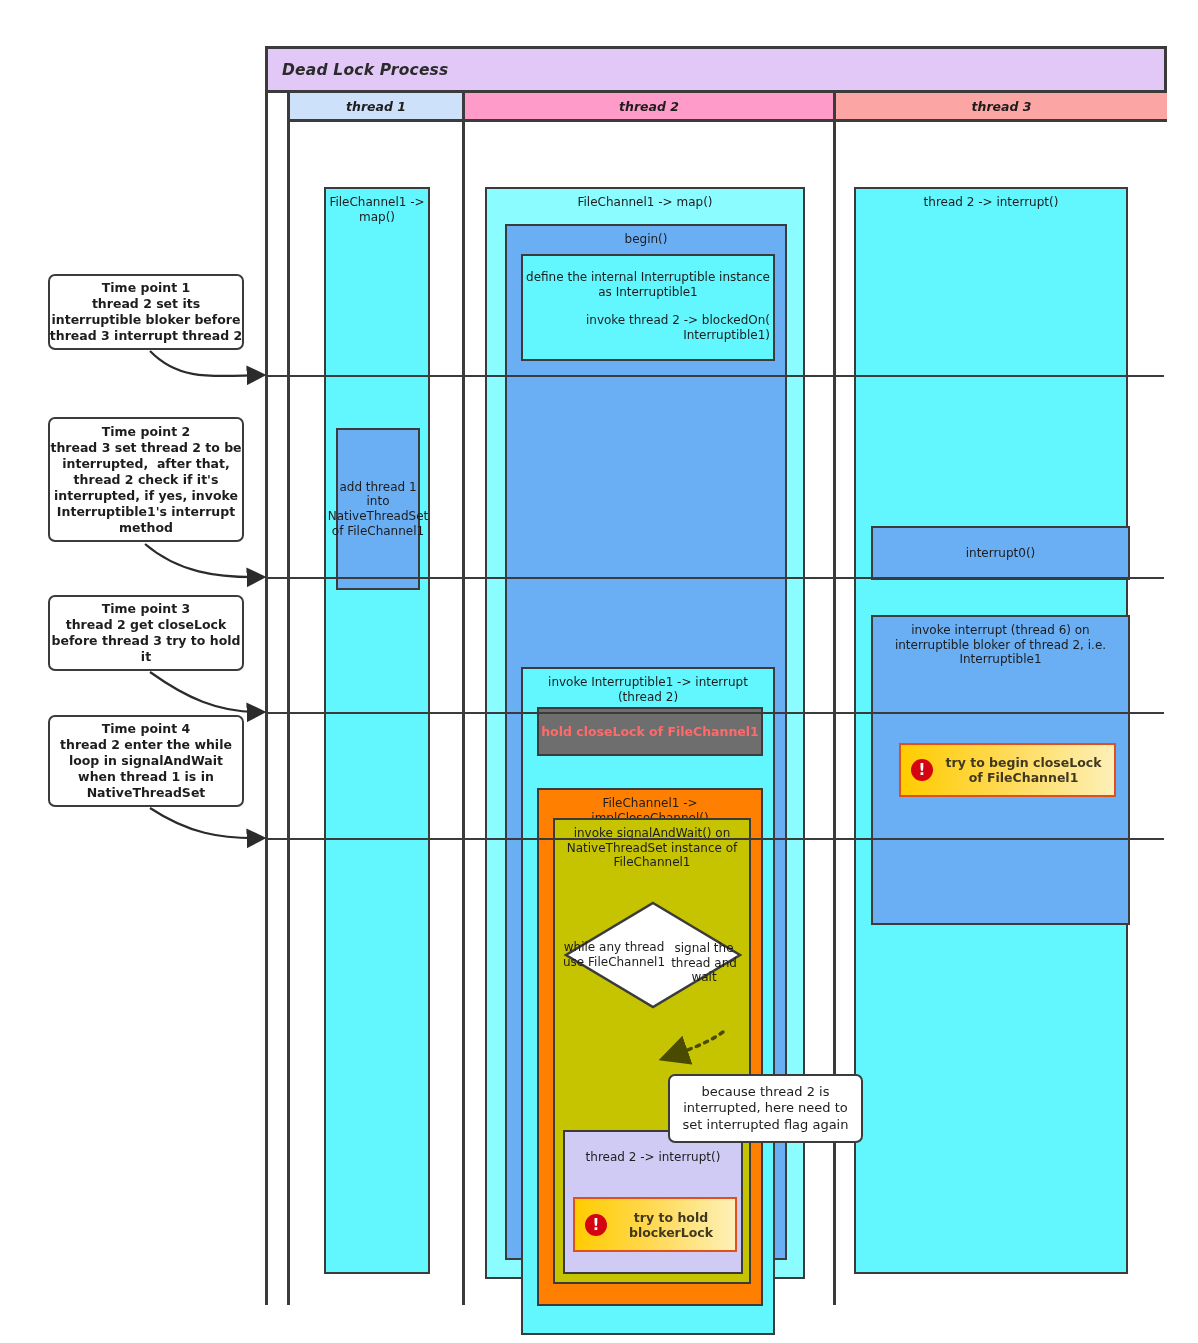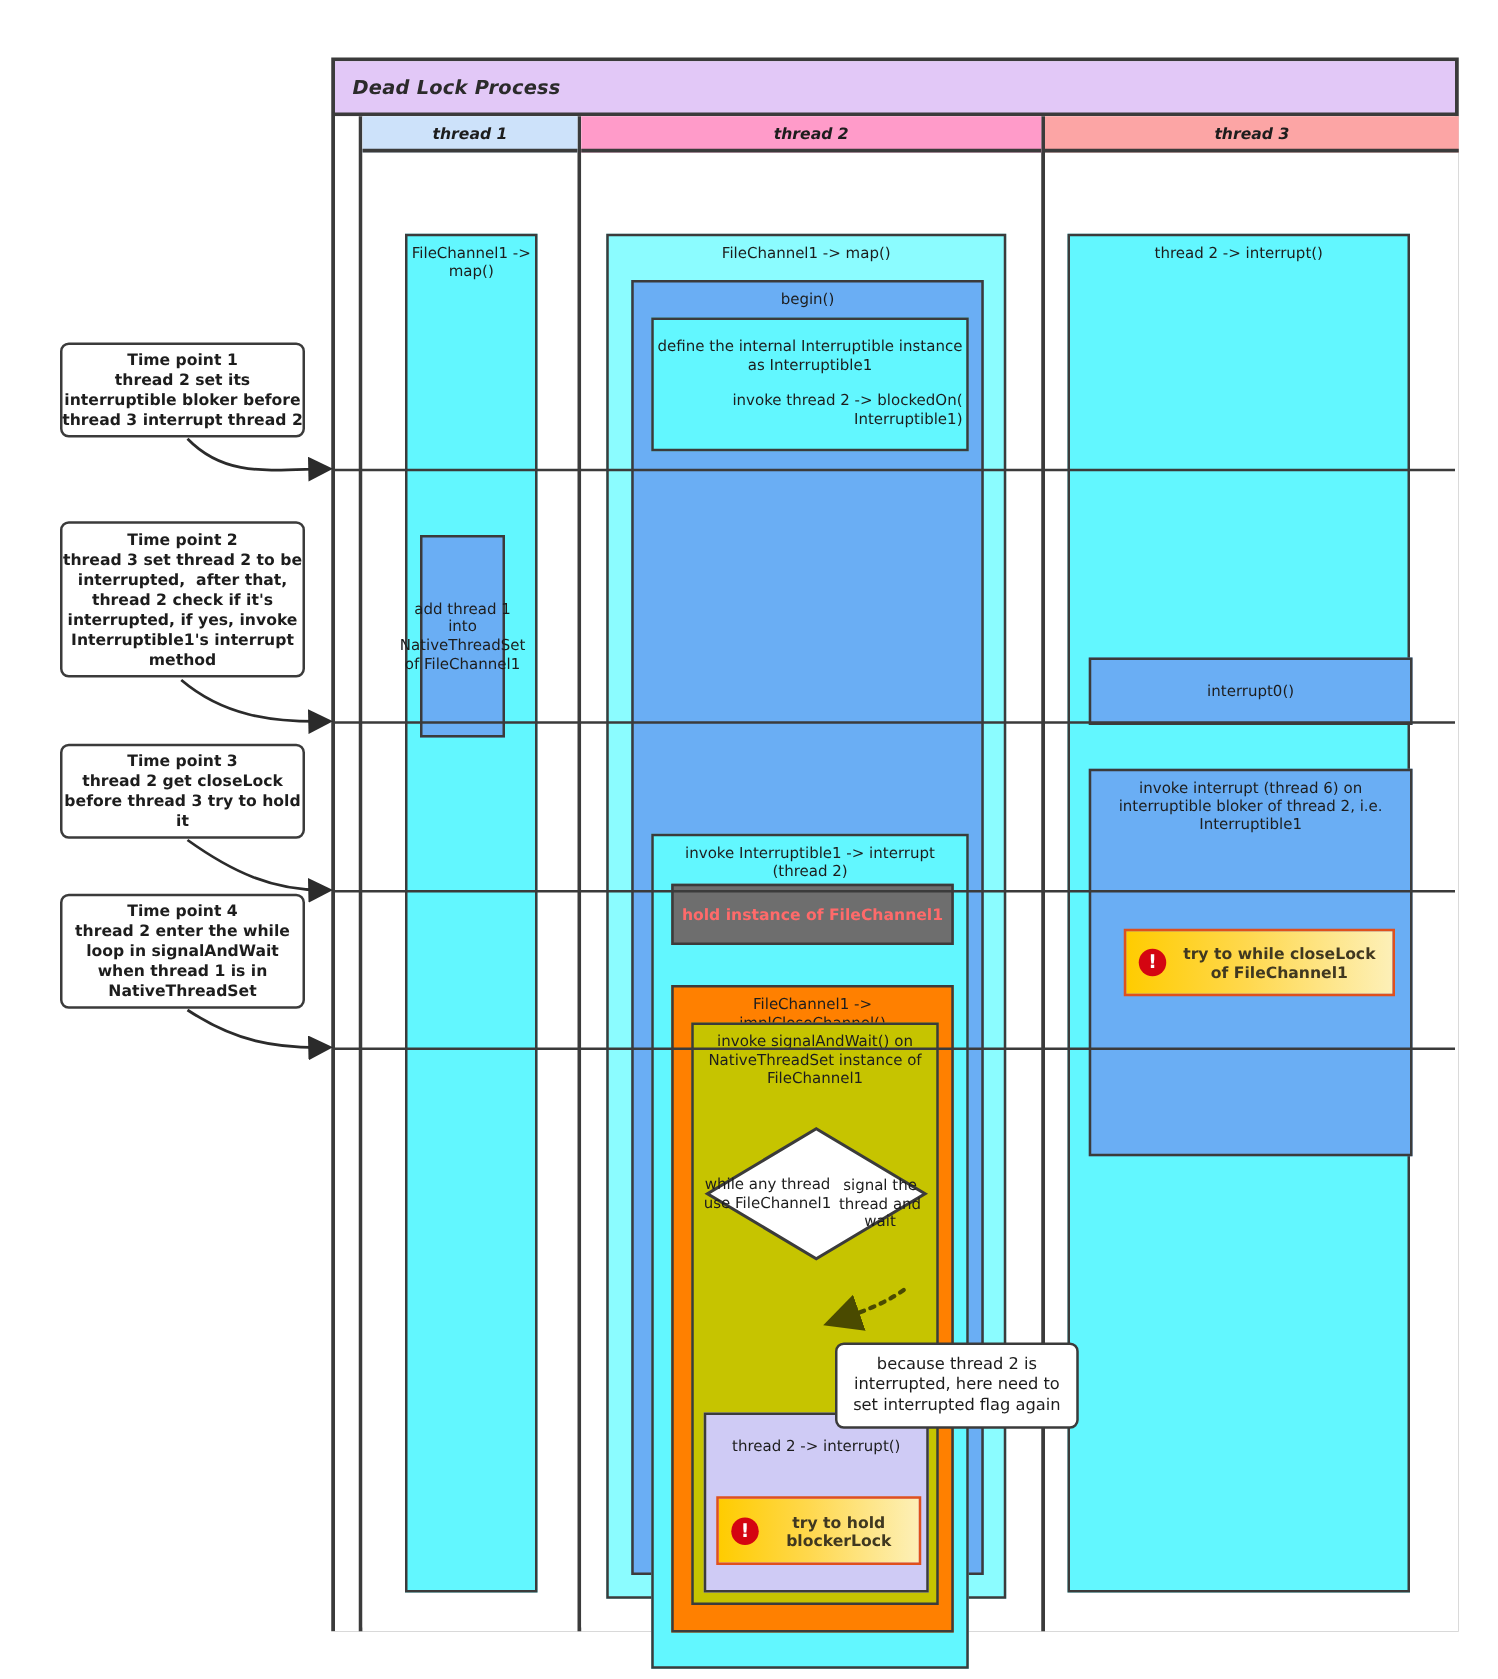--- a/index.html
+++ b/index.html
@@ -193,21 +193,21 @@
     <div class="gutter"></div>
 
     <div class="lane" id="lane1">
       <div class="lane-head" style="background:#cde2fa;">
         <span>thread 1</span>
       </div>
       <div class="lane-body">
         <div class="box cyan" style="left:34px; top:65px; width:106px; height:1087px;">
           <span class="lbl">FileChannel1 -&gt; map()</span>
         </div>
-        <div class="box blue" style="left:46px; top:306px; width:68px; height:162px; display:flex; align-items:center; justify-content:center;">
+        <div class="box blue" style="left:46px; top:306px; width:84px; height:162px; display:flex; align-items:center; justify-content:center;">
           <span class="lbl" style="padding-top:0;">add thread 1 into NativeThreadSet of FileChannel1</span>
         </div>
       </div>
     </div>
 
     <div class="lane" id="lane2">
       <div class="lane-head" style="background:#ff9bc9;">
         <span>thread 2</span>
       </div>
       <div class="lane-body">
@@ -220,21 +220,21 @@
 
             <div class="box cyan" style="left:14px; top:28px; width:254px; height:107px;">
               <span class="lbl" style="padding-top:14px;">define the internal Interruptible instance as Interruptible1</span>
               <span class="lbl" style="padding-top:14px;text-align:right;">invoke thread 2 -&gt; blockedOn( Interruptible1)</span>
             </div>
 
             <div class="box cyan" style="left:14px; top:441px; width:254px; height:668px;">
               <span class="lbl">invoke Interruptible1 -&gt; interrupt (thread 2)</span>
 
               <div class="gray box" style="left:14px; top:38px; width:226px; height:49px;">
-                <span>hold instance of FileChannel1</span>
+                <span>hold closeLock of FileChannel1</span>
               </div>
 
               <div class="box orange" style="left:14px; top:119px; width:226px; height:518px;">
                 <span class="lbl">FileChannel1 -&gt; implCloseChannel()</span>
 
                 <div class="box olive" style="left:14px; top:28px; width:198px; height:466px;">
                   <span class="lbl">invoke signalAndWait() on NativeThreadSet instance of FileChannel1</span>
 
                   <div class="diamond-wrap" style="left:8px; top:80px; width:180px; height:110px;">
                     <svg width="180" height="110" viewBox="0 0 180 110">
@@ -282,21 +282,21 @@
 
         <div class="box blue" style="left:35px; top:404px; width:259px; height:54px; display:flex; align-items:center; justify-content:center;">
           <span class="lbl" style="padding-top:0;">interrupt0()</span>
         </div>
 
         <div class="box blue" style="left:35px; top:493px; width:259px; height:310px;">
           <span class="lbl">invoke interrupt (thread 6) on interruptible bloker of thread 2, i.e. Interruptible1</span>
 
           <div class="warn" style="left:26px; top:126px; width:217px; height:54px;">
             <span class="bang"></span>
-            <span class="wlbl">try to while closeLock of FileChannel1</span>
+            <span class="wlbl">try to begin closeLock of FileChannel1</span>
           </div>
         </div>
 
       </div>
     </div>
 
     <div class="divider" style="top:326px;"></div>
     <div class="divider" style="top:528px;"></div>
     <div class="divider" style="top:663px;"></div>
     <div class="divider" style="top:789px;"></div>

